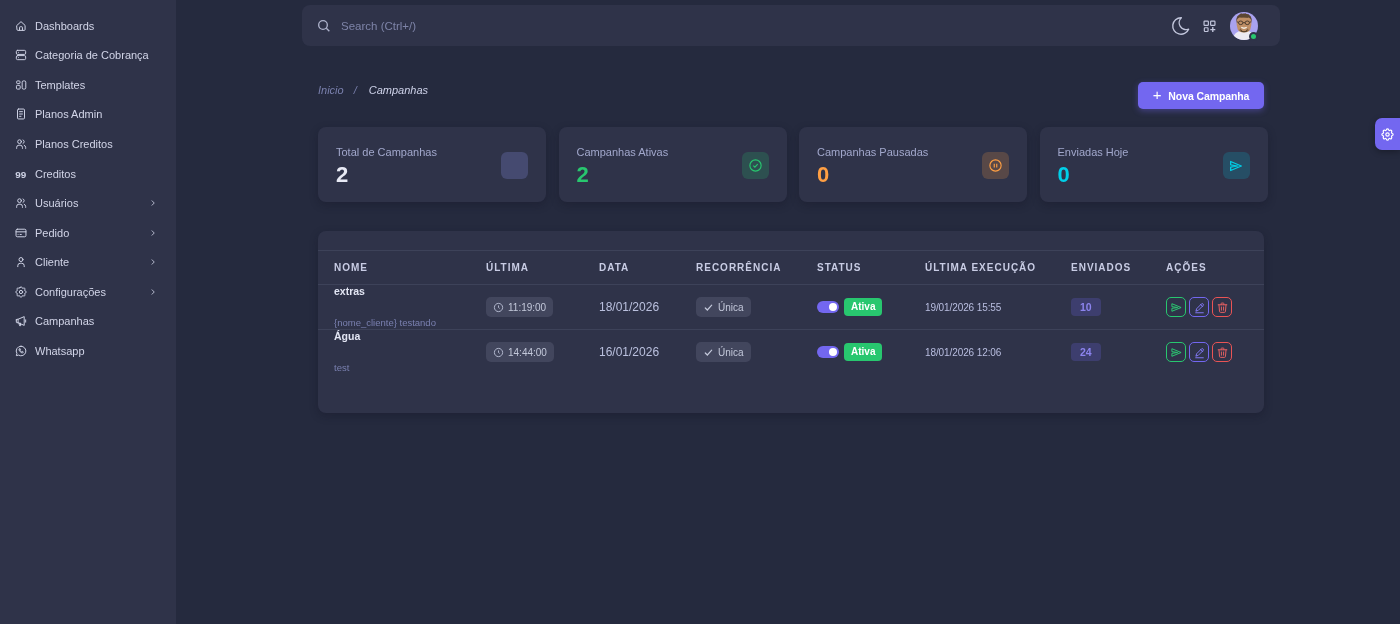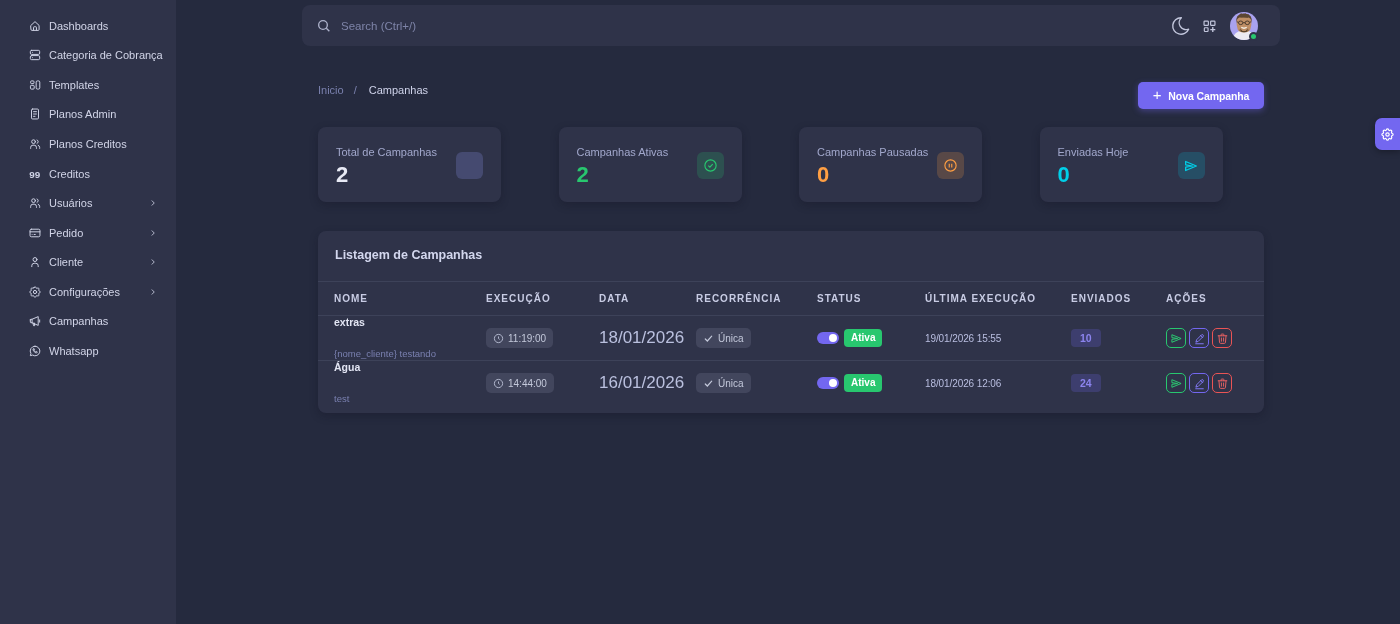--- a/index.html
+++ b/index.html
@@ -14,52 +14,52 @@
   position:absolute; left:0; top:0; width:176px; height:624px;
   background:#2f3349; z-index:5;
 }
 .logo-row { display:flex; align-items:center; height:31px; padding-left:11px; }
 .logo-mark { width:24px; height:17px; }
 .logo-text { font-size:13.5px; font-weight:800; color:#d8daea; letter-spacing:0.4px; margin-left:8px; }
 .pin-icon { margin-left:auto; margin-right:16px; }
 .menu { list-style:none; margin-top:11px; }
 .menu li {
   height:29.56px; display:flex; align-items:center;
-  padding-left:14px; color:#d2d5e8; font-size:11px;margin-left:14px;
+  padding-left:14px; color:#d2d5e8; font-size:11px;
 }
 .menu li .mi { width:14px; height:14px; margin-right:7px; flex:0 0 14px; }
 .menu li .chev { margin-left:auto; margin-right:18px; }
 
 .navbar {
   position:absolute; left:302px; top:5px; width:978px; height:41px;
   background:#2f3349; border-radius:8px; display:flex; align-items:center;
   padding:0 22px 0 14px; z-index:4;
 }
 .search-txt { color:#7e84a8; font-size:11.5px; margin-left:9px; }
 .nav-right { margin-left:auto; display:flex; align-items:center; }
 .avatar-wrap { position:relative; width:28px; height:28px; margin-left:14px; }
 .avatar-wrap .dot {
   position:absolute; right:0px; bottom:-1px; width:9px; height:9px;
   background:#28c76f; border-radius:50%; border:2px solid #2f3349;
 }
 
-.crumb { position:absolute; left:318px; top:84px; font-size:11px; }
+.crumb { position:absolute; left:318px; top:84px; font-size:11px;font-style:italic; }
 .crumb .a { color:#7a80ad; }
 .crumb .sep { color:#7a80ad; margin:0 12px 0 10px; }
 .crumb .b { color:#cfd3ea; }
 .btn-new {
   position:absolute; left:1138px; top:82px; width:126px; height:27px;
   background:#7367f0; border-radius:5px; color:#fff; font-size:10.5px; font-weight:700; letter-spacing:-0.1px;
   display:flex; align-items:center; justify-content:center;
   box-shadow:0 2px 6px rgba(115,103,240,.4);
 }
 .btn-new .plus { font-size:15px; font-weight:400; margin-right:7px; margin-top:-2px; }
 
 .scard {
-  position:absolute; top:127px; width:183px; height:75px;
+  position:absolute; top:127px; width:228px; height:75px;
   background:#2f3349; border-radius:8px; padding:19px 18px 0 18px;
   box-shadow:0 3px 9px rgba(15,18,33,.3);
 }
 .scard .lbl { font-size:11px; font-weight:500; color:#a2a8cc; }
 .scard .num { font-size:22px; font-weight:600; margin-top:4px; }
 .scard .ic {
   position:absolute; right:18px; top:25px; width:27px; height:27px;
   border-radius:6px; display:flex; align-items:center; justify-content:center;
 }
 
@@ -79,21 +79,21 @@
 .cell { display:flex; align-items:center; height:44px; }
 .ncell { display:flex; flex-direction:column; justify-content:space-between; height:44px; }
 tr.r1 td { border-bottom:1px solid #3d4259; }
 .nm { font-size:10.5px; font-weight:700; color:#e2e5f3; line-height:13px; }
 .sub { font-size:9.5px; color:#7a80b0; line-height:13px; margin-top:1px; }
 .chip {
   display:inline-flex; align-items:center; background:#42465d; border-radius:5px;
   height:20px; padding:0 7px; font-size:10px; color:#c3c8da; font-weight:500;
 }
 .chip svg { margin-right:4px; }
-.datec { font-size:17px; color:#bac0de; }
+.datec { font-size:12px; color:#bac0de; }
 .lastc { font-size:10px; color:#b9bee0; letter-spacing:-0.1px; }
 .switch { display:inline-block; width:22px; height:12px; background:#7367f0; border-radius:7px; position:relative; vertical-align:middle; }
 .switch .knob { position:absolute; right:2px; top:2px; width:8px; height:8px; border-radius:50%; background:#fff; }
 .badge-g {
   display:inline-block; background:#28c76f; color:#fff; font-size:10px; font-weight:700;
   border-radius:4px; height:18px; line-height:18px; padding:0 7px; margin-left:5px; vertical-align:middle;
 }
 .badge-p {
   display:inline-block; background:rgba(115,103,240,.22); color:#8c84ee; font-size:10.5px; font-weight:600;
   border-radius:4px; height:18px; line-height:18px; padding:0 9px;
@@ -298,36 +298,35 @@
   <div class="lbl">Enviadas Hoje</div>
   <div class="num" style="color:#00cfe8">0</div>
   <div class="ic" style="background:rgba(0,207,232,.18)">
     <svg width="16" height="16" viewBox="0 0 24 24" fill="none" stroke="#00cfe8" stroke-width="1.9" stroke-linejoin="round">
         <path d="M4 5.2 L20 12 L4 18.8 L4 13.7 L14.2 12 L4 10.3 Z"></path>
       </svg>
   </div>
 </div>
 
 <div class="tcard">
-  <h2>Listagem de Campanhas</h2>
   <table>
     <colgroup>
       <col style="width:152px">
         <col style="width:113px">
         <col style="width:97px">
         <col style="width:121px">
       <col style="width:108px">
         <col style="width:146px">
         <col style="width:95px">
         <col style="width:114px">
     </colgroup>
     <tbody>
         <tr>
       <th>NOME</th>
-          <th>EXECUÇÃO</th>
+          <th>ÚLTIMA</th>
           <th>DATA</th>
           <th>RECORRÊNCIA</th>
           <th>STATUS</th>
           <th>ÚLTIMA EXECUÇÃO</th>
           <th>ENVIADOS</th>
           <th>AÇÕES</th>
     </tr>
     <tr class="r1">
       <td>
             <div class="ncell">

